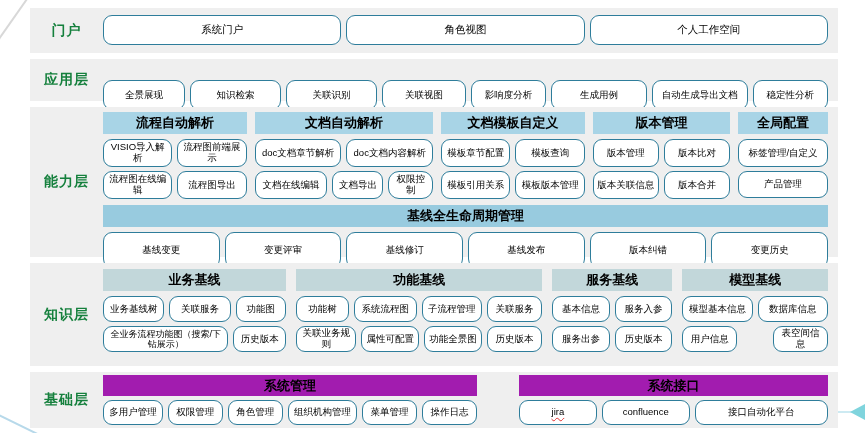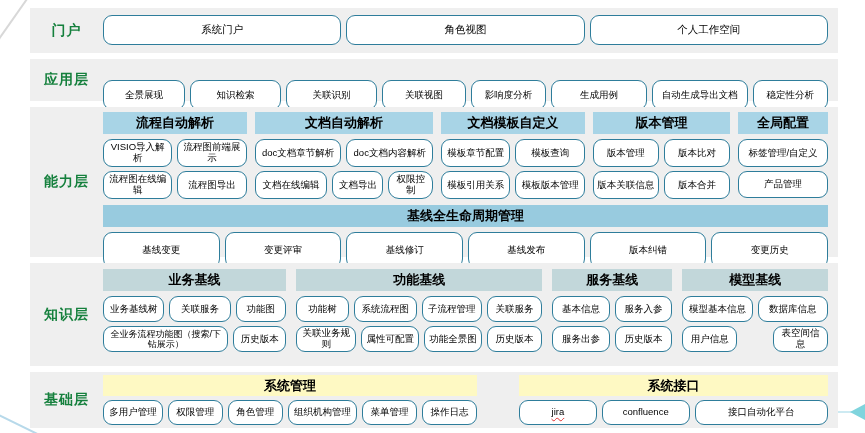--- a/index.html
+++ b/index.html
@@ -16,21 +16,21 @@
     justify-content:center;text-align:center;font-size:9.5px;line-height:1.12;color:#000;
     padding:1px 3px;box-sizing:border-box;}
 
   .grouprow{display:flex;gap:8px;}
   .group{display:flex;flex-direction:column;}
   .group-header{font-weight:bold;font-size:13px;text-align:center;color:#000;
     display:flex;align-items:center;justify-content:center;}
   .hdr-cap{background:#a8d4e6;height:22px;}
   .hdr-base{background:#98cbdf;height:22px;}
   .hdr-kn{background:#c2d7da;height:22px;}
-  .hdr-fn{background:#fef9c3;height:21px;}
+  .hdr-fn{background:#a21caf;height:21px;}
 
   .deco-line{position:absolute;height:2px;}
   .arrow-line{position:absolute;height:2px;background:#cdeaf2;}
   .arrow-head{position:absolute;width:0;height:0;border-top:8px solid transparent;
     border-bottom:8px solid transparent;border-right:15px solid #7fd4dd;}
   .misspell{text-decoration:underline wavy #e03030 1px;text-underline-offset:2px;}
 </style>
 </head>
 <body>
 

